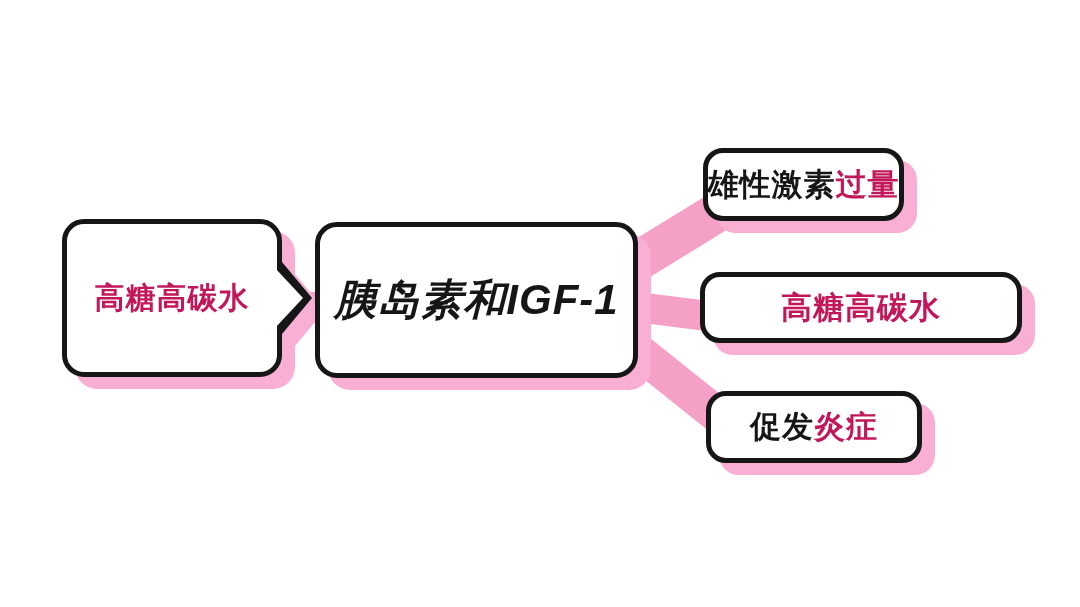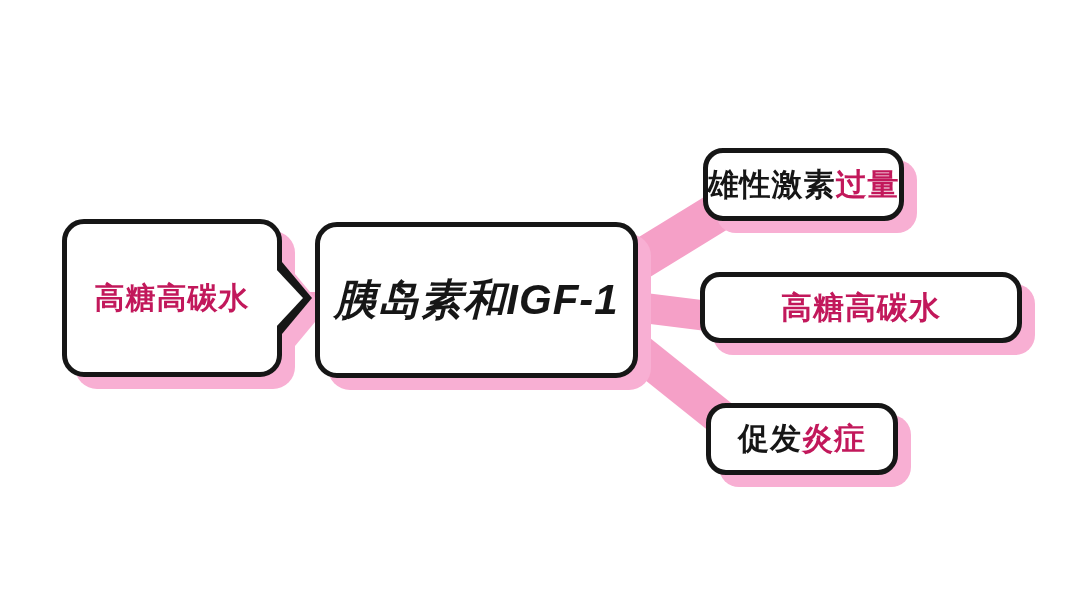--- a/index.html
+++ b/index.html
@@ -76,21 +76,21 @@
     border-width: 30px 0 30px 28px;
     border-left-color: #ffffff;
   }
 
   
   #node-food        { left: 62px;  top: 219px; width: 220px; height: 158px; font-size: 33px; }
   #node-food .line1 { font-size: 30px; }
   #node-insulin     { left: 315px; top: 222px; width: 323px; height: 156px; font-size: 42px; font-style: italic; }
   #node-androgen    { left: 703px; top: 148px; width: 201px; height: 73px;  font-size: 31px; border-radius: 20px; }
   #node-keratin     { left: 700px; top: 272px; width: 322px; height: 71px;  font-size: 31px; border-radius: 20px; }
-  #node-inflame     { left: 706px; top: 391px; width: 192px; height: 72px;  font-size: 31px; border-radius: 20px; margin-top: 12px; }
+  #node-inflame     { left: 706px; top: 391px; width: 216px; height: 72px;  font-size: 31px; border-radius: 20px; }
 </style>
 </head>
 <body>
 
 <div class="canvas">
 
   <svg class="bands" viewBox="0 0 1080 607" xmlns="http://www.w3.org/2000/svg">
     <line class="band" x1="276" y1="307" x2="334" y2="307"></line>
     <line class="band wide" x1="620" y1="272" x2="765" y2="183"></line>
     <line class="band" x1="620" y1="305" x2="716" y2="317"></line>

